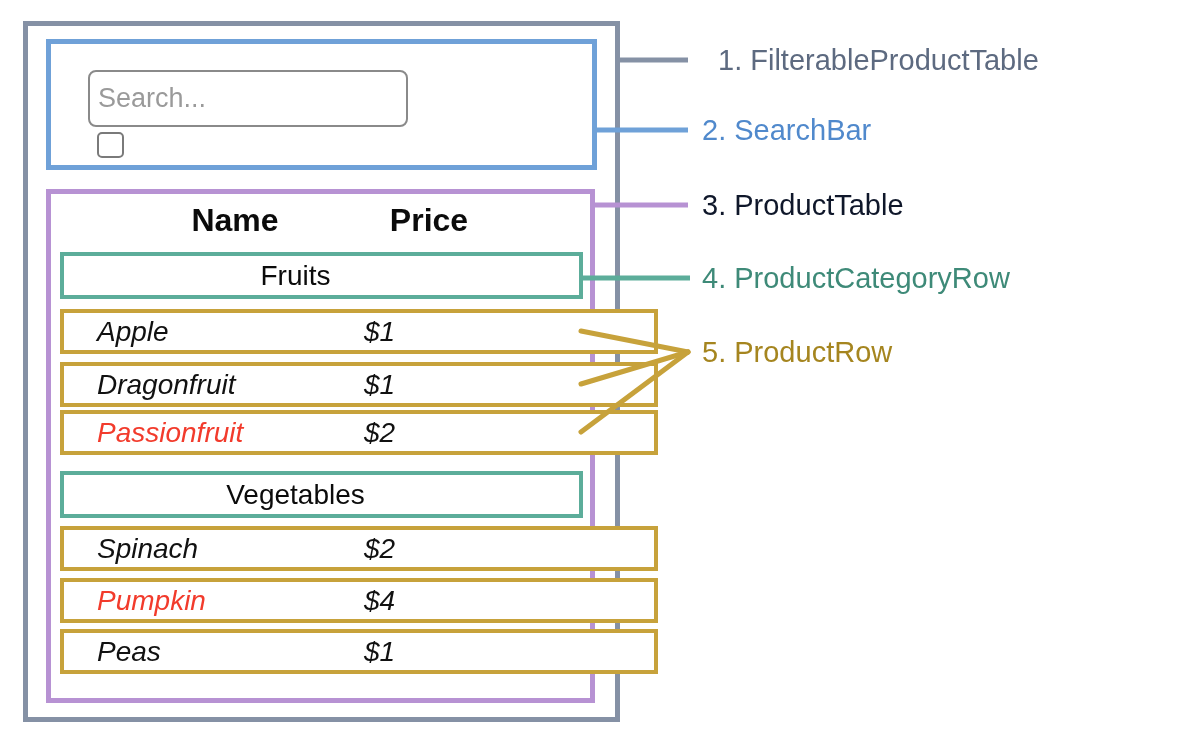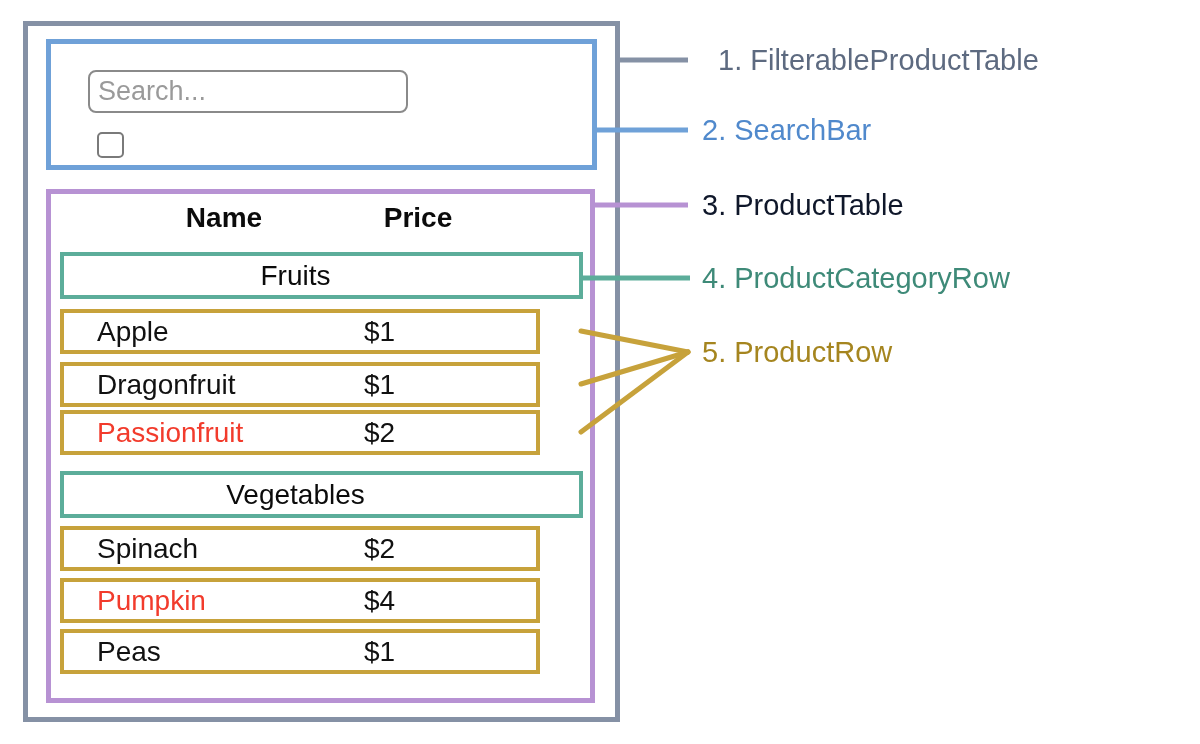--- a/index.html
+++ b/index.html
@@ -7,39 +7,39 @@
     position:relative; width:1200px; height:744px; background:#ffffff;
     font-family:"Liberation Sans", sans-serif; overflow:hidden;
   }
   .box { position:absolute; box-sizing:border-box; background:#ffffff; }
   
   #box-filterable { left:23px; top:21px; width:597px; height:701px; border:5px solid #8591a5; }
   #box-searchbar  { left:46px; top:39px;  width:551px; height:131px; border:5px solid #6fa1d8; }
   #box-producttable { left:46px; top:189px; width:549px; height:514px; border:5px solid #b792d3; }
   
   #search-input {
-    position:absolute; box-sizing:border-box; left:88px; top:70px; width:320px; height:43px;
+    position:absolute; box-sizing:border-box; left:88px; top:70px; width:320px; height:57px;
     border:2px solid #8a8a8a; border-radius:8px; font-family:"Liberation Sans", sans-serif;
     font-size:27px; color:#111111; padding:0 0 0 8px; outline:none; background:#ffffff;
   }
   #search-input::placeholder { color:#9a9a9a; opacity:1; }
   #stock-checkbox {
     position:absolute; box-sizing:border-box; left:97px; top:132px; width:27px; height:26px;
     border:2px solid #7a7a7a; border-radius:5px; background:#ffffff; cursor:pointer;
   }
   #stock-label {
     position:absolute; left:142px; top:129px; font-size:29px; color:#0b0b0b; white-space:nowrap;
   }
   
-  .th { position:absolute; transform:translateX(-50%); font-size:28px; font-weight:bold; color:#0b0b0b; white-space:nowrap; }
+  .th { position:absolute; transform:translateX(-50%); font-size:32px; font-weight:bold; color:#0b0b0b; white-space:nowrap;margin-left:11px; }
   #th-name  { left:224px; top:202px; }
   #th-price { left:418px; top:202px; }
   
   .cat-row  { left:60px; width:523px; height:47px; border:4px solid #5cad9a; }
-  .prod-row { left:60px; width:480px; height:45px; border:4px solid #c7a23b; }
+  .prod-row { left:60px; width:598px; height:45px; border:4px solid #c7a23b;font-style:italic; }
   .cat-label {
     position:absolute; left:0; right:52px; top:0; bottom:0;
     display:flex; align-items:center; justify-content:center;
     font-size:28px; font-weight:normal; color:#0b0b0b;
   }
   .row-name {
     position:absolute; left:33px; top:0; bottom:0; display:flex; align-items:center;
     font-size:28px; color:#111111; white-space:nowrap;
   }
   .row-price {

